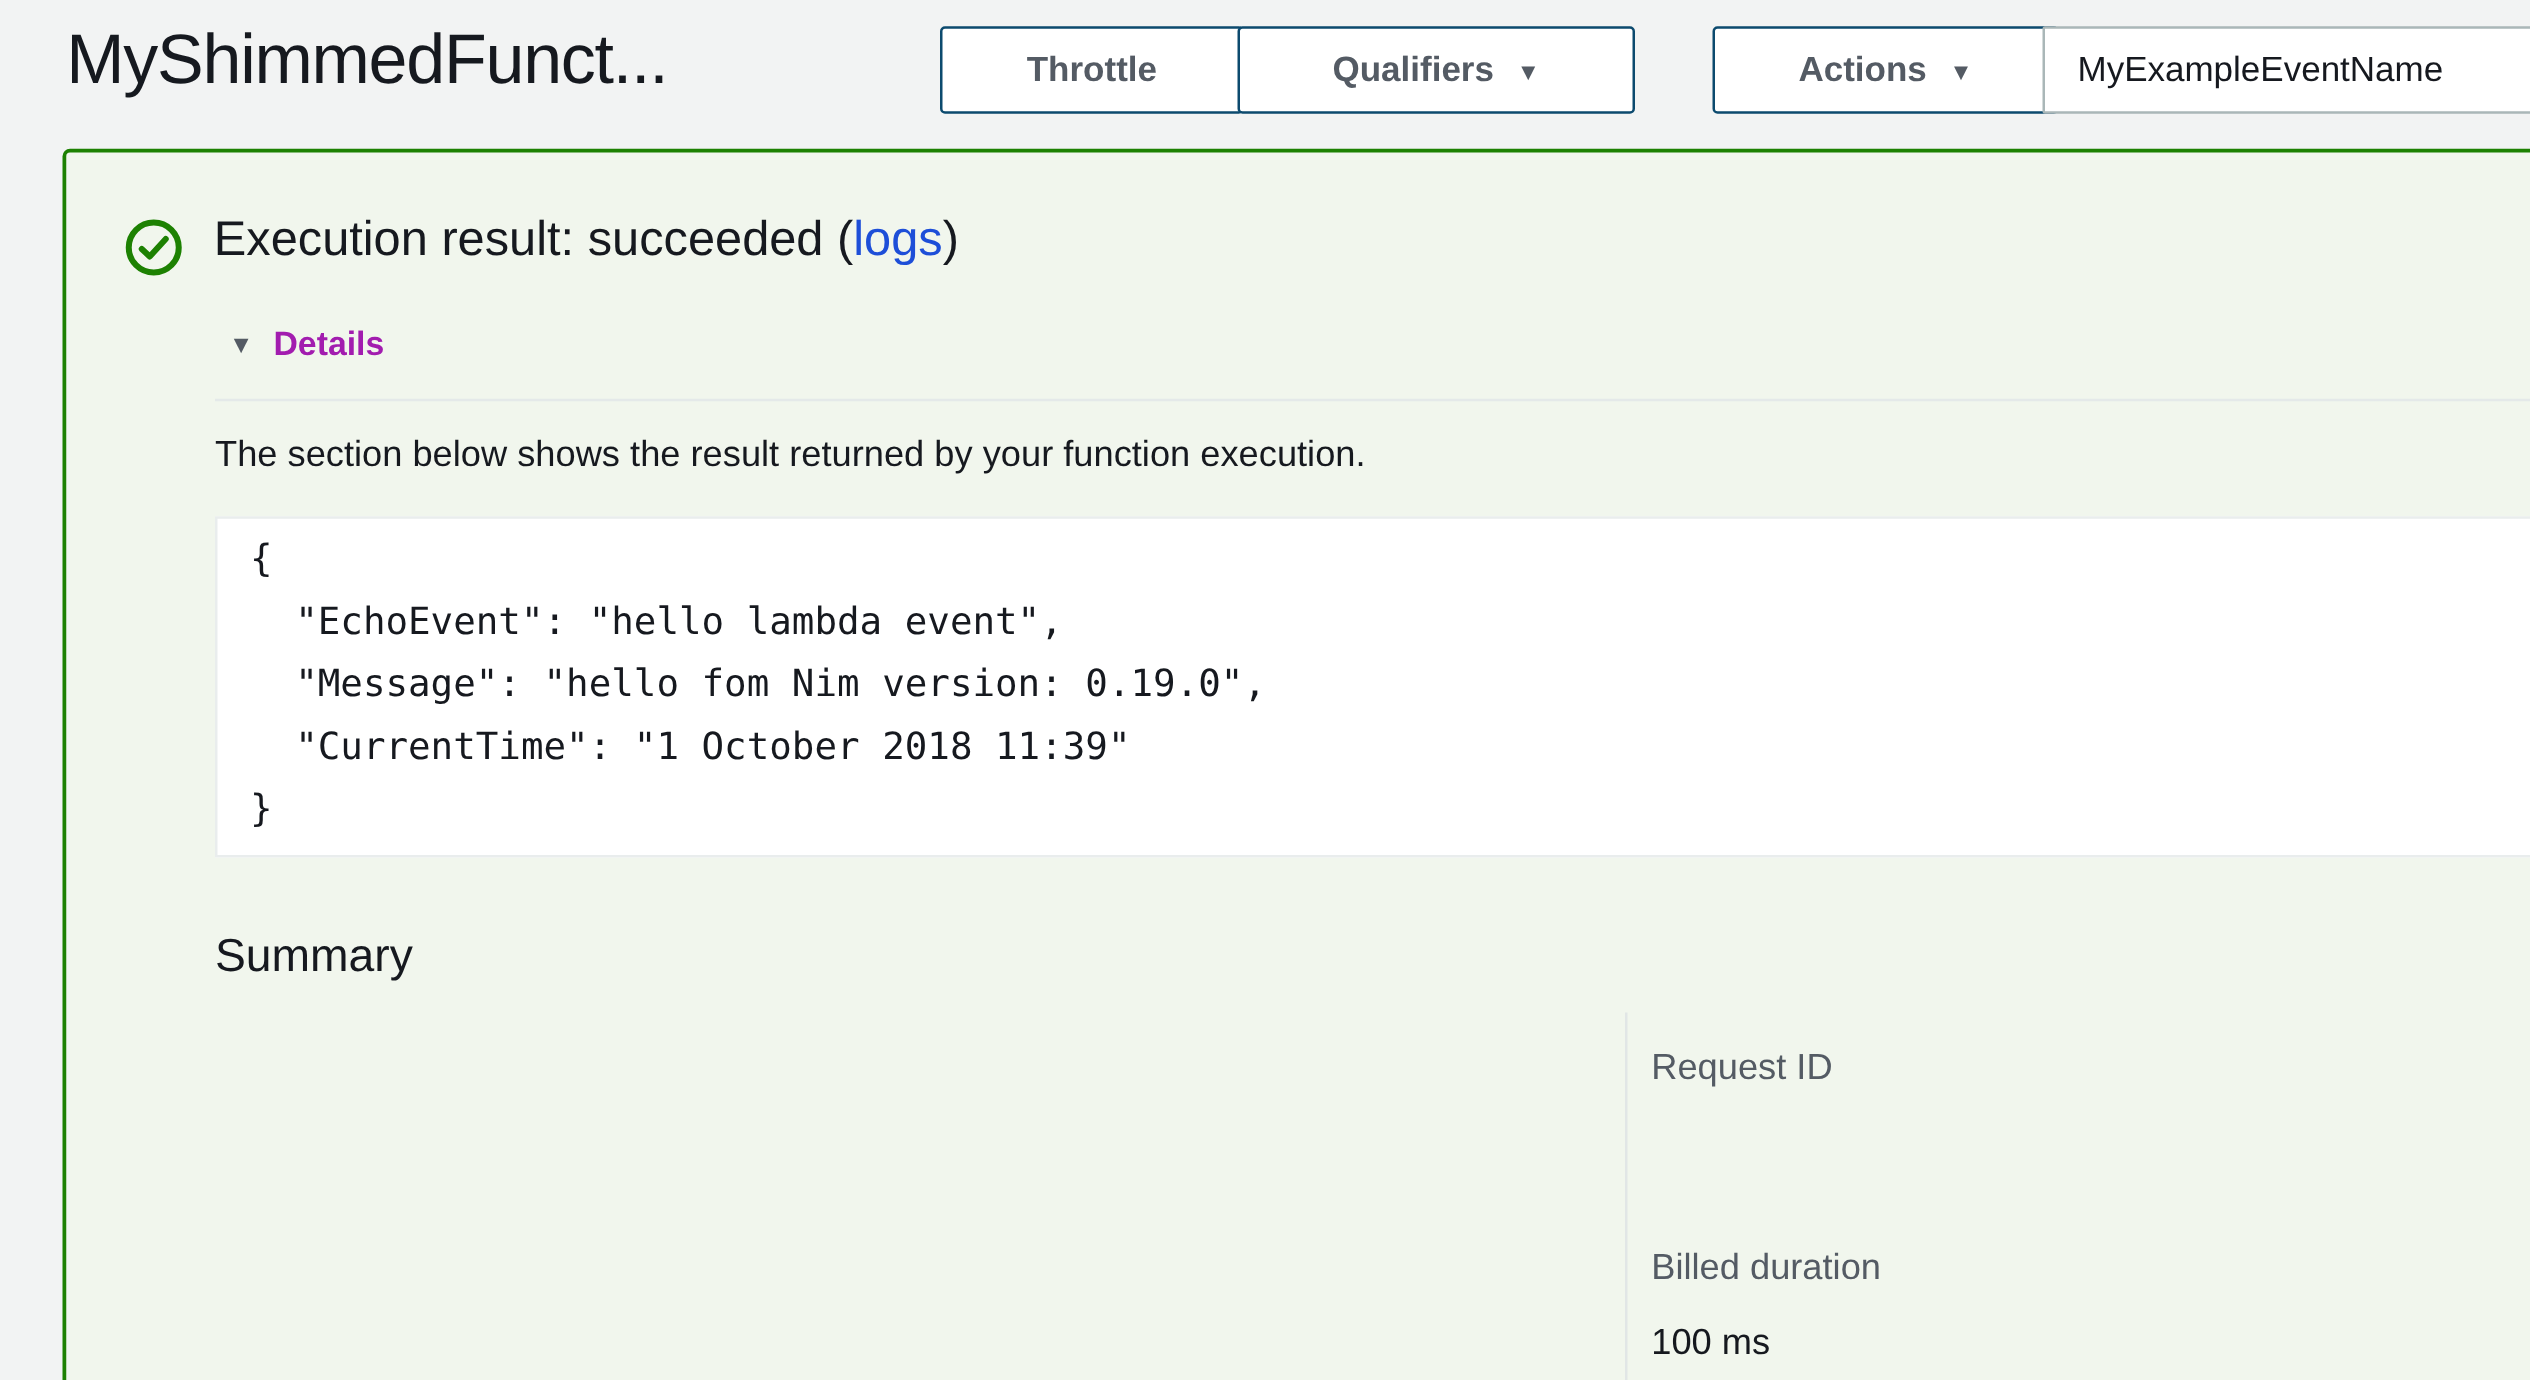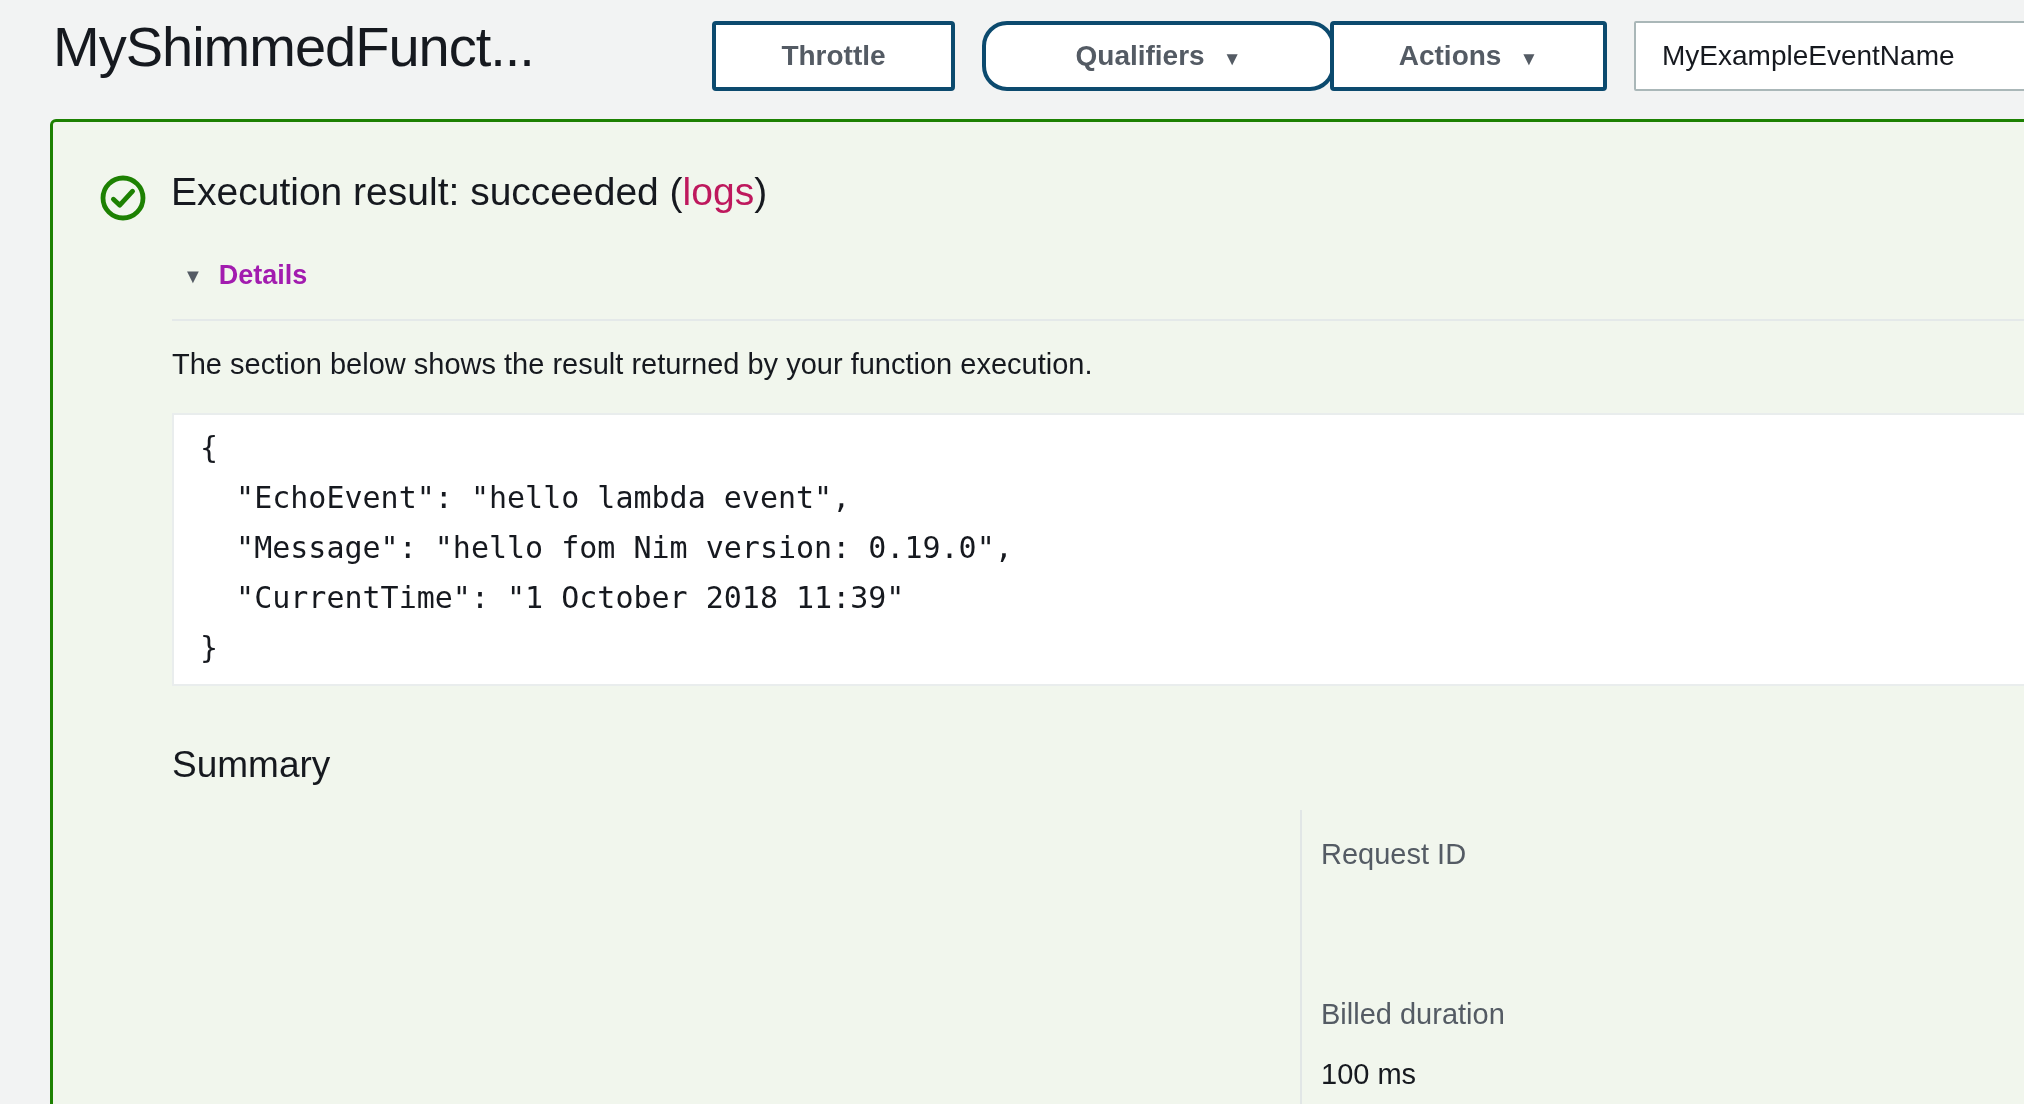--- a/index.html
+++ b/index.html
@@ -14,29 +14,29 @@
   
   .title{
     position:absolute;left:53px;top:14px;
     font-size:56px;font-weight:400;color:#16191f;
     letter-spacing:-1px;white-space:nowrap;margin:0;
   }
   .btn{
     position:absolute;top:21px;height:70px;
     box-sizing:border-box;
     background:#ffffff;
-    border:4px solid #0c4a6e;
+    border:2px solid #0c4a6e;
     border-radius:4px;
     display:flex;align-items:center;justify-content:center;gap:18px;
     font-family:"Liberation Sans",sans-serif;
     font-size:28px;font-weight:700;color:#545b64;
-    cursor:pointer;padding:0;
+    cursor:pointer;padding:0;margin-left:40px;
   }
   .btn-throttle{left:712px;width:243px;}
-  .btn-qualifiers{left:982px;width:353px;border-radius:25px;}
+  .btn-qualifiers{left:950px;width:318px;}
   .btn-actions{left:1330px;width:277px;text-align:center;}
   .caret{font-size:19px;line-height:1;color:#545b64;transform:translateY(2px);}
   .event-select{
     position:absolute;left:1634px;top:21px;width:520px;height:70px;
     box-sizing:border-box;
     background:#ffffff;
     border:2px solid #aab7b8;
     border-radius:2px;
     display:flex;align-items:center;
     padding-left:26px;
@@ -50,21 +50,21 @@
     box-sizing:border-box;
     background:#f1f6ed;
     border:3px solid #1d8102;
     border-radius:6px;
   }
   .status-icon{position:absolute;left:46px;top:52px;width:48px;height:48px;display:block;}
   .result-heading{
     position:absolute;left:118px;top:48px;margin:0;
     font-size:39px;font-weight:400;color:#16191f;white-space:nowrap;
   }
-  .result-heading a{color:#be185d;text-decoration:none;cursor:pointer;text-align:center;}
+  .result-heading a{color:#1d4ed8;text-decoration:none;cursor:pointer;text-align:center;}
   .details-toggle{
     position:absolute;left:130px;top:138px;
     display:flex;align-items:center;gap:16px;
     cursor:pointer;
   }
   .details-tri{font-size:20px;color:#545b64;line-height:1;}
   .details-label{font-size:27px;font-weight:700;color:#a21caf;}
   .hdivider{
     position:absolute;left:119px;top:197px;width:1878px;height:2px;
     background:#e4e9e9;

